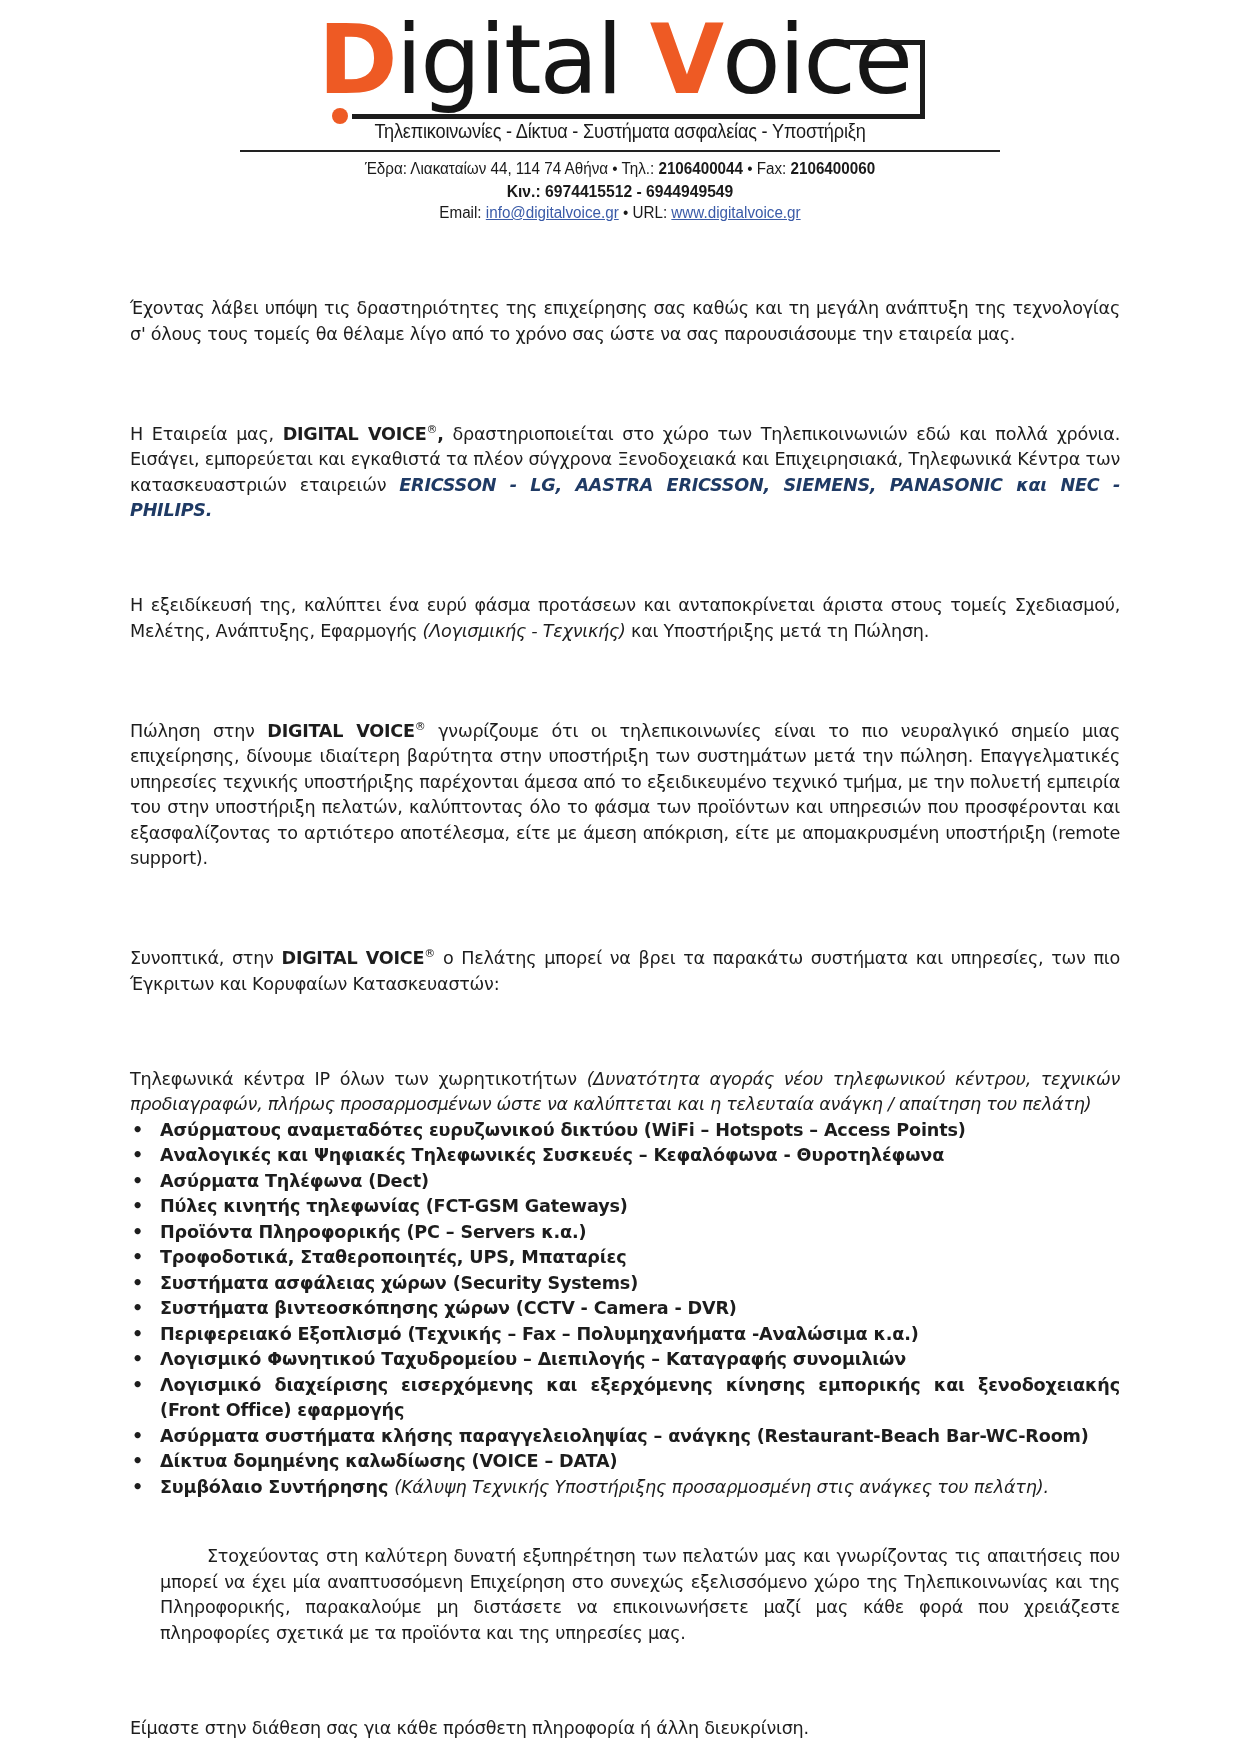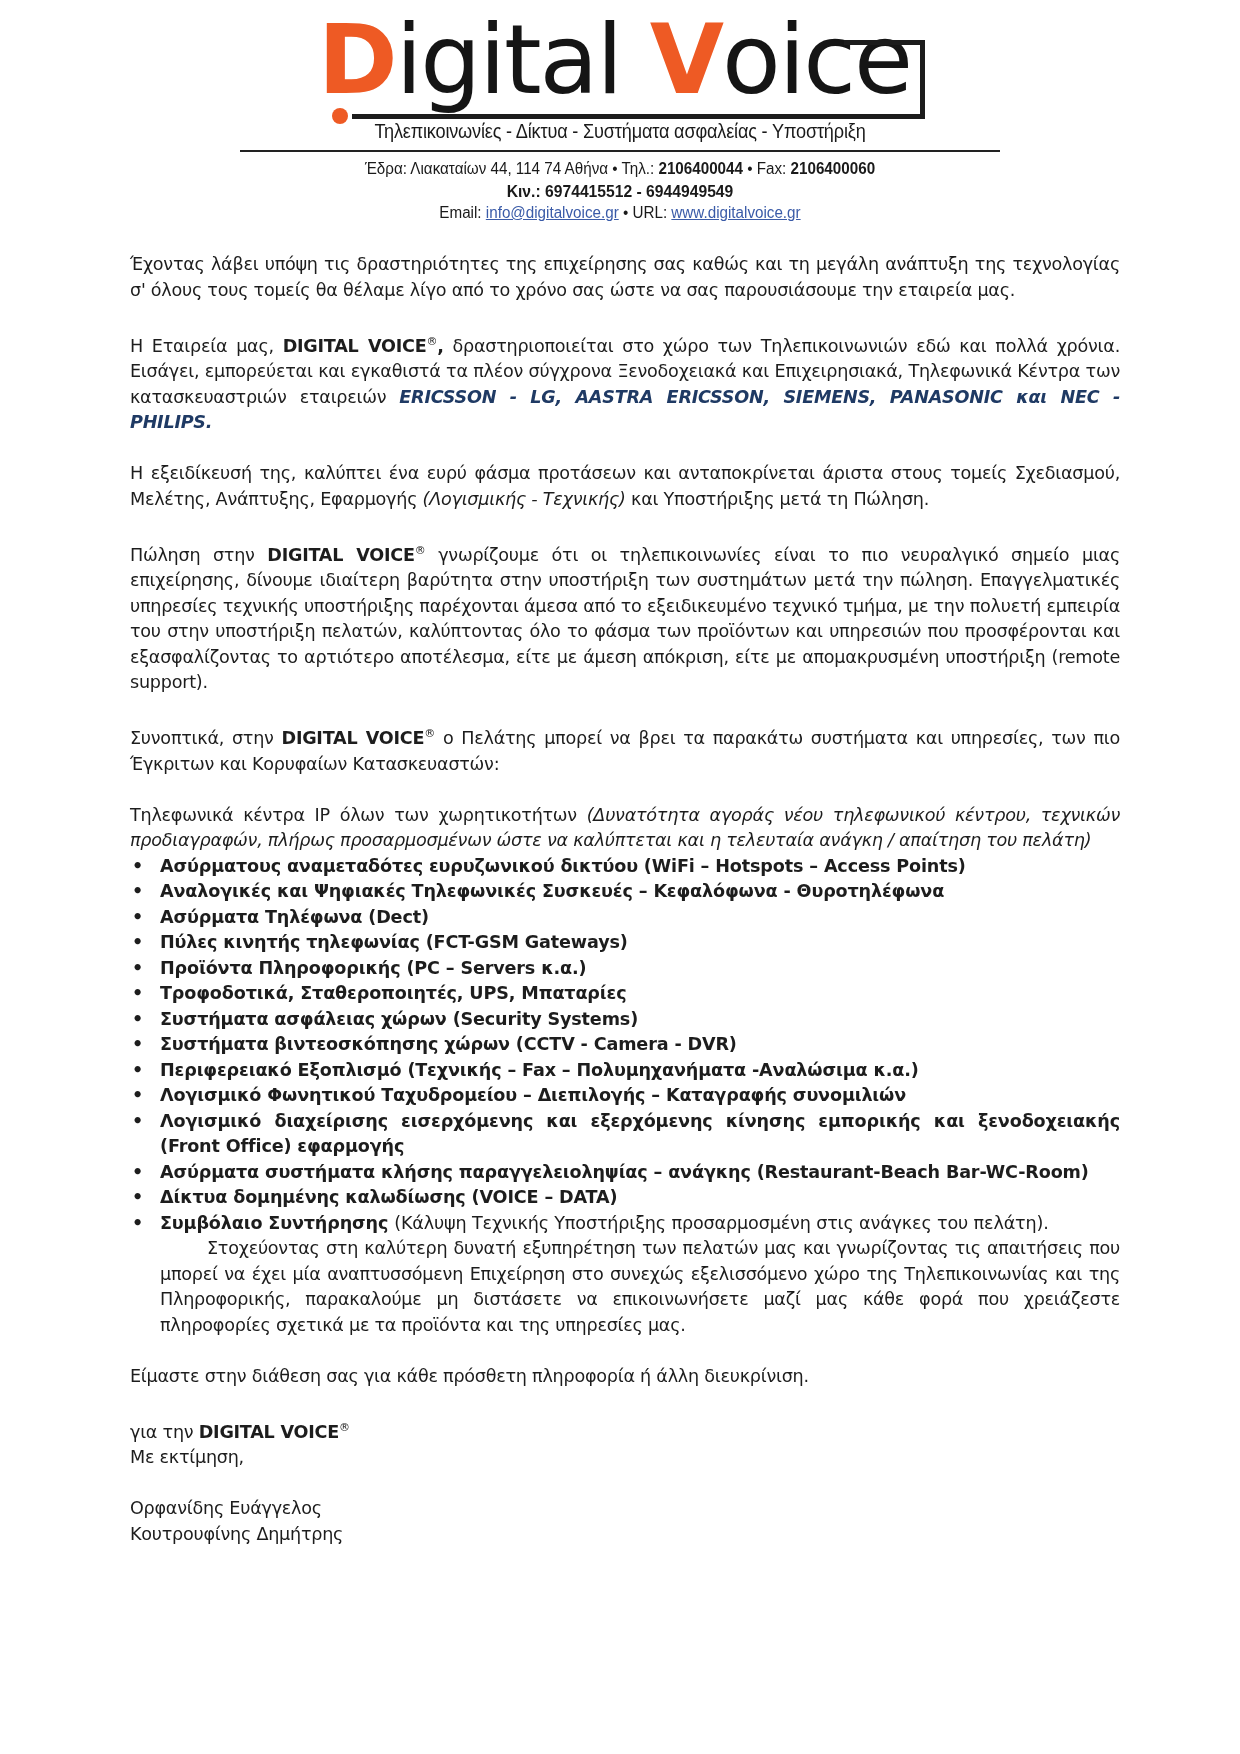--- a/index.html
+++ b/index.html
@@ -80,20 +80,21 @@
       position: absolute;
       left: 130px; top: 252px; width: 990px;
       font-family: "DejaVu Sans", sans-serif;
       font-size: 17.6px;
       line-height: 25.5px;
       color: #1d1d1d;
     }
     .body p {
       text-align: justify;
       letter-spacing: -0.25px;
+      margin-top: 44px;
     }
     .gap { height: 25.5px; }
     .brand { font-weight: bold; }
     .brand sup { font-size: 11px; font-weight: normal; vertical-align: 7px; }
     .vendors { color: #1f3a64; font-weight: bold; font-style: italic; }
     .it { font-style: italic; }
     .bd { font-weight: normal; }
 
     .intro-list-head { text-align: left; }
     ul.services { list-style: none; margin: 0; padding: 0; }
@@ -101,21 +102,21 @@
       position: relative;
       padding-left: 30px;
       font-weight: bold;
       letter-spacing: -0.15px;
       text-align: justify;
     }
     ul.services li .bullet {
       position: absolute; left: 2px; top: 0;
       font-weight: bold;
     }
-    ul.services li .note { font-weight: normal; }
+    ul.services li .note { font-weight: normal; font-style: italic; }
 
     .closing-block {
       padding-left: 30px;
       text-indent: 47px;
       text-align: justify;
     }
     .signoff { text-align: left; }
   </style>
 </head>
 <body>

